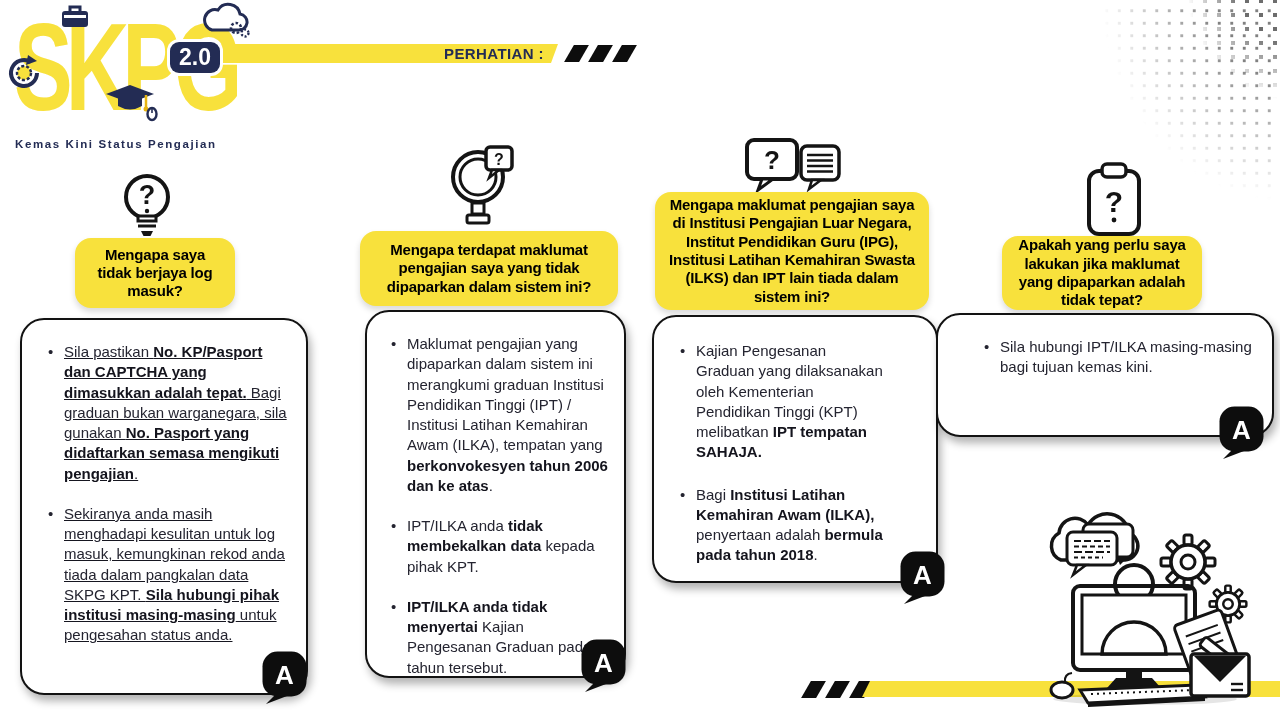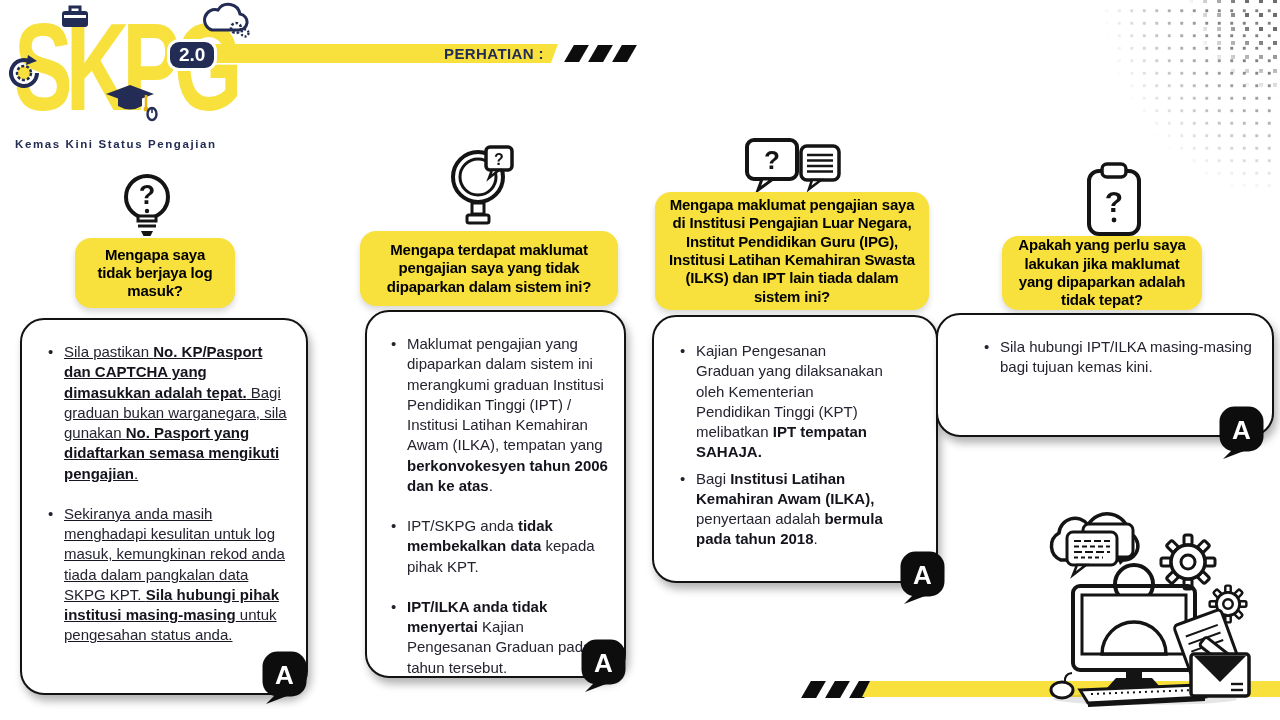--- a/index.html
+++ b/index.html
@@ -15,21 +15,21 @@
   }
   .abs{position:absolute;}
 
   
   .wordmark{
     font-size:88px;font-weight:800;letter-spacing:-7px;line-height:.95;
     color:var(--yellow);transform:scaleY(1.42);transform-origin:top left;
     user-select:none;
   }
   .version-badge{
-    background:var(--navy);color:#fff;font-weight:700;font-size:19px;
+    background:var(--navy);color:#fff;font-weight:700;font-size:23px;
     padding:2px 9px;border-radius:9px;box-shadow:0 0 0 3px #fff;
   }
   .tagline{
     font-size:11.5px;font-weight:700;letter-spacing:1.6px;color:var(--navy);
     white-space:nowrap;
   }
 
   
   .attention-band{
     background:var(--yellow);height:19px;display:flex;align-items:center;
@@ -66,21 +66,21 @@
     box-shadow:3px 6px 9px rgba(0,0,0,.3);
   }
   .card ul{list-style:none;display:flex;flex-direction:column;}
   .card li{
     position:relative;padding-left:18px;font-size:15px;line-height:1.35;color:#242430;
   }
   .card li::before{content:"•";position:absolute;left:2px;top:0;}
   .card li span.b{font-weight:700;color:#14141d;}
   .c1 ul{padding:22px 16px 0 24px;gap:20px;}
   .c2 ul{padding:22px 12px 0 22px;gap:20px;}
-  .c3 ul{padding:24px 50px 0 24px;gap:6px;}
+  .c3 ul{padding:24px 50px 0 24px;gap:22px;}
   .c4 ul{padding:22px 18px 0 44px;gap:18px;}
   .iconbox svg{display:block;}
 </style>
 </head>
 <body>
 
 <div class="abs dots" style="left:1088px;top:-8px;width:192px;height:240px;"></div>
 <div class="abs dots-big" style="left:1170px;top:-6px;width:110px;height:130px;"></div>
 
 <div class="abs attention-band" style="left:205px;top:44px;width:353px;">
@@ -153,21 +153,21 @@
     <rect x="17" y="72" width="22" height="8" rx="2" fill="#fff" stroke="#141414" stroke-width="3"></rect>
     <rect x="36" y="4" width="26" height="23" rx="4" fill="#fff" stroke="#141414" stroke-width="3.5"></rect>
     <path d="M42 27 l-3 8 l10 -8 z" fill="#fff" stroke="#141414" stroke-width="2.5"></path>
     <text x="49" y="21.5" text-anchor="middle" font-size="16" font-weight="bold" fill="#141414">?</text>
   </svg>
 </div>
 <div class="abs qheader" style="left:360px;top:231px;width:258px;height:75px;">Mengapa terdapat maklumat pengajian saya yang tidak dipaparkan dalam sistem ini?</div>
 <div class="abs card c2" style="left:342px;top:310px;width:261px;height:368px;margin-left:23px;">
   <ul>
       <li><span>Maklumat pengajian yang dipaparkan dalam sistem ini merangkumi graduan Institusi Pendidikan Tinggi (IPT) / Institusi Latihan Kemahiran Awam (ILKA), tempatan yang </span><span class="b">berkonvokesyen tahun 2006 dan ke atas</span><span>.</span></li>
-      <li><span>IPT/SKPG anda </span><span class="b">tidak membekalkan data</span><span> kepada pihak KPT.</span></li>
+      <li><span>IPT/ILKA anda </span><span class="b">tidak membekalkan data</span><span> kepada pihak KPT.</span></li>
       <li><span class="b">IPT/ILKA anda tidak menyertai</span><span> Kajian Pengesanan Graduan pada tahun tersebut.</span></li>
     </ul>
 </div>
 <svg class="abs" style="left:580px;top:638px;" width="47" height="54" viewBox="0 0 47 54">
   <path d="M15 44 L5 54 L26 46 Z" fill="#0d0d0d"></path>
   <rect x="1.5" y="1.5" width="44" height="45" rx="15" fill="#0d0d0d"></rect>
   <text x="23.5" y="33.5" text-anchor="middle" font-size="26" font-weight="bold" fill="#fff">A</text>
 </svg>
 
 <div class="abs iconbox" style="left:744px;top:138px;">

